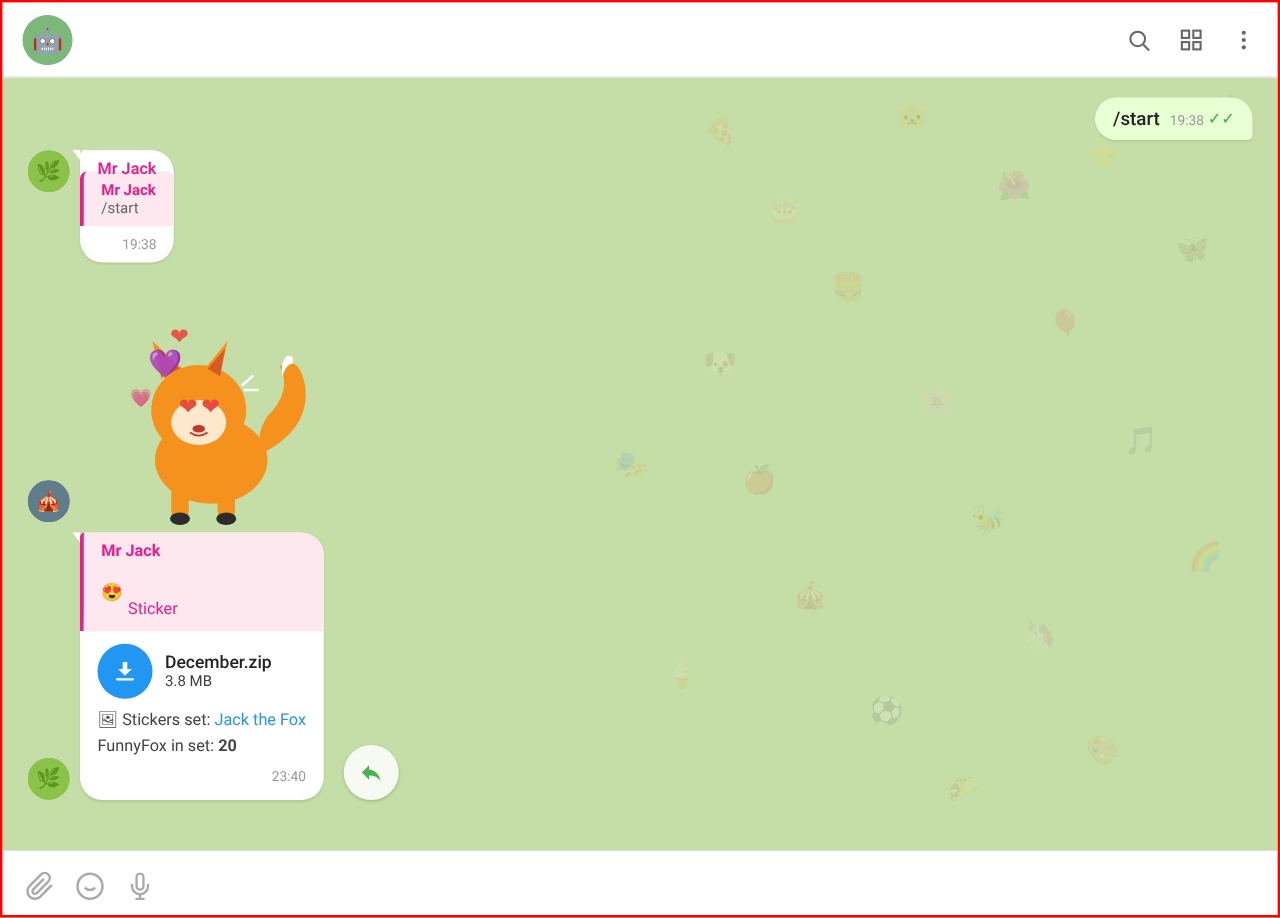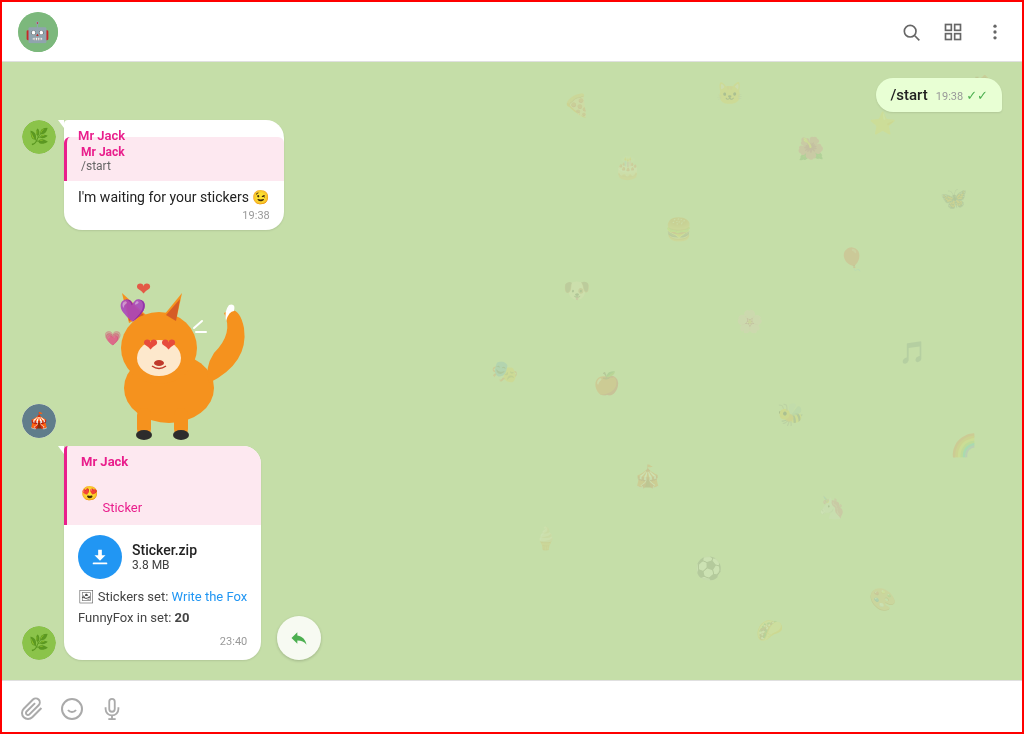--- a/index.html
+++ b/index.html
@@ -461,21 +461,20 @@
           <circle cx="17" cy="17" r="17" fill="#8bc34a"></circle>
           <text x="17" y="22" text-anchor="middle" font-size="16" fill="white">🌿</text>
         </svg>
       </div>
       <div class="msg-received-bubble">
         <div class="msg-sender-name">Mr Jack</div>
         <div class="pink-header">
           <div class="pink-header-sender">Mr Jack</div>
           <div class="pink-header-text">/start</div>
         </div>
-        <div class="msg-text">I'm waiting for your stickers 😉</div>
         <div class="msg-bottom">
           <span class="msg-meta">19:38</span>
         </div>
       </div>
     </div>
 
     <div class="sticker-row">
       <div class="msg-avatar">
         <svg width="34" height="34" viewBox="0 0 34 34">
           <circle cx="17" cy="17" r="17" fill="#607d8b"></circle>
@@ -542,27 +541,27 @@
         </div>
 
         <div class="file-attachment">
           <div class="file-icon">
             <svg width="22" height="22" viewBox="0 0 24 24" fill="white">
               <path d="M12 16l-6-6h4V4h4v6h4l-6 6z"></path>
               <rect x="4" y="18" width="16" height="2" rx="1"></rect>
             </svg>
           </div>
           <div>
-            <div class="file-info-name">Sticker.zip</div>
+            <div class="file-info-name">December.zip</div>
             <div class="file-info-size">3.8 MB</div>
           </div>
         </div>
 
         <div class="stickers-set-info">
-          <span>🖼 <span>Stickers set:</span> </span><a href="#" class="stickers-link">Write the Fox</a><br>
+          <span>🖼 <span>Stickers set:</span> </span><a href="#" class="stickers-link">Jack the Fox</a><br>
           <span>FunnyFox in set:</span> <strong>20</strong>
         </div>
         <div class="msg-bottom" style="margin-top:6px;">
           <span class="msg-meta">23:40</span>
         </div>
       </div>
 
       <div class="reply-btn">
         <svg width="20" height="20" viewBox="0 0 24 24" fill="#4caf50">
           <path d="M10 9V5l-7 7 7 7v-4.1c5 0 8.5 1.6 11 5.1-1-5-4-10-11-11z"></path>

